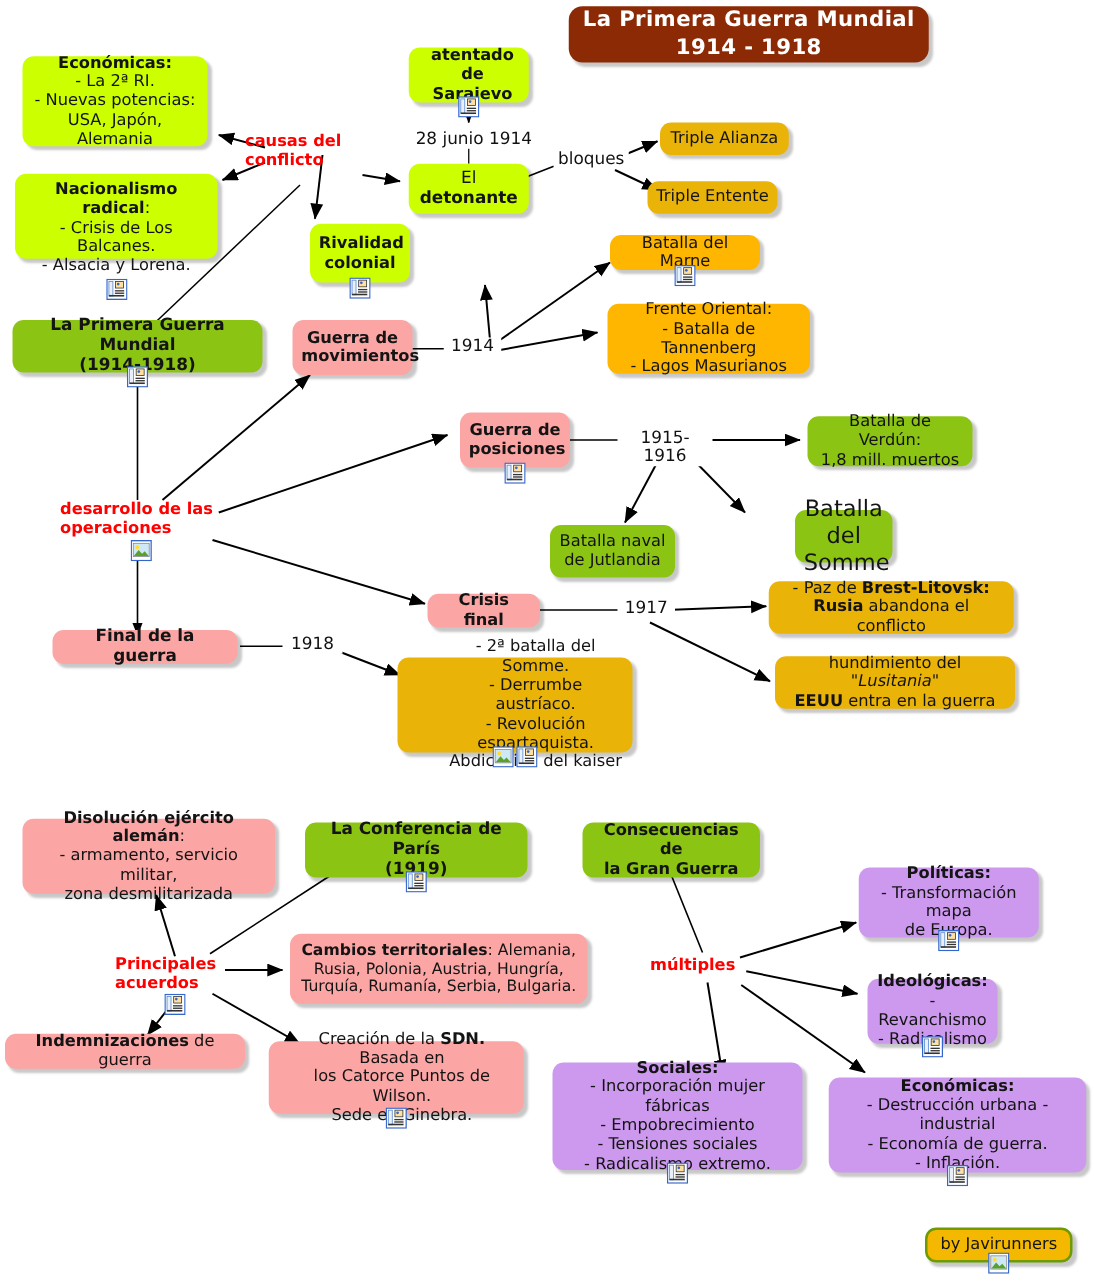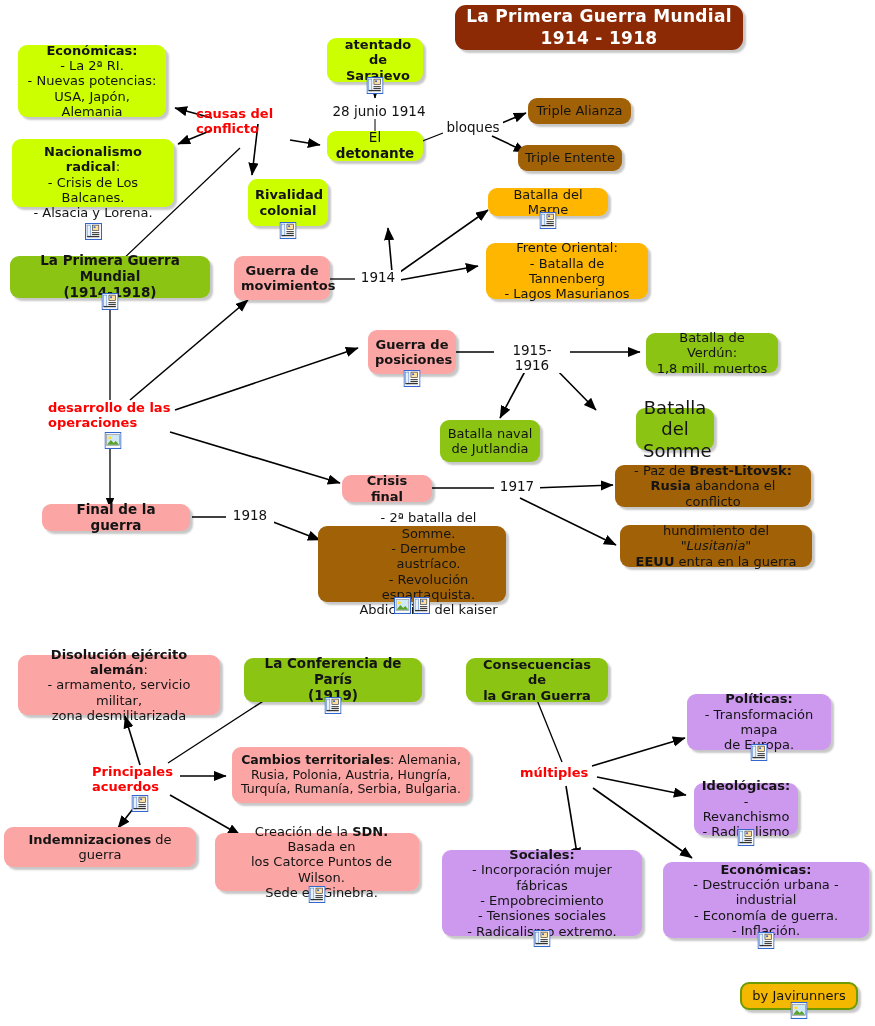--- a/index.html
+++ b/index.html
@@ -32,21 +32,21 @@
     justify-content:center;
     padding:3px 7px;
   }
   .node .txt{display:block;width:100%;}
   .c-title{background:#8C2A06;color:#ffffff;font-weight:bold;font-size:17px;
            border-radius:11px;letter-spacing:.3px;line-height:1.25;}
   .c-lime{background:#CCFF00;}
   .c-yellow{background:#fca5a5;}
   .c-green{background:#8CC414;}
   .c-orange{background:#FFB600;}
-  .c-gray{background:#a16207;}
+  .c-gray{background:#eab308;}
   .c-purple{background:#CC99EE;}
   .c-gold{background:#F5B800;border:2px solid #6D9B00;}
   .bold{font-weight:bold;}
   .label{
     position:absolute;
     color:#FF0000;
     font-weight:bold;
     font-size:13px;
     line-height:1.16;
     background:transparent;
@@ -191,21 +191,21 @@
         <circle cx="9" cy="4" r="1" fill="#3366CC"></circle>
         <rect x="6.5" y="8.6" width="7" height="1" fill="#333"></rect>
         <rect x="6.5" y="10.4" width="7" height="1" fill="#333"></rect>
         <rect x="2" y="12.2" width="11.5" height="1.2" fill="#333"></rect>
       </svg>
     </span>
   </div>
 
   <div class="edgelabel" style="left:325px;top:104px;width:104px;">28 junio 1914</div>
 
-  <div class="node c-lime" style="left:327px;top:131px;width:96px;height:30px;font-size:13.5px;">
+  <div class="node c-lime" style="left:327px;top:131px;width:96px;height:40px;font-size:13.5px;">
     <span class="txt"><span>El </span><b>detonante</b></span>
   </div>
 
   <div class="edgelabel" style="left:443px;top:120px;width:56px;">bloques</div>
 
   <div class="node c-gray" style="left:528px;top:98px;width:103px;height:26px;font-size:13px;">
     <span class="txt">Triple Alianza</span>
   </div>
 
   <div class="node c-gray" style="left:518px;top:145px;width:104px;height:26px;font-size:13px;">
@@ -386,21 +386,21 @@
       </svg>
     </span>
   </div>
 
   <div class="node c-yellow" style="left:232px;top:747px;width:238px;height:56px;font-size:12.5px;">
     <span class="txt"><b>Cambios territoriales</b><span>: Alemania,</span></span>
     <span class="txt">Rusia, Polonia, Austria, Hungría,</span>
     <span class="txt">Turquía, Rumanía, Serbia, Bulgaria.</span>
   </div>
 
-  <div class="node c-yellow" style="left:4px;top:827px;width:192px;height:40px;font-size:13px;">
+  <div class="node c-yellow" style="left:4px;top:827px;width:192px;height:28px;font-size:13px;">
     <span class="txt"><b>Indemnizaciones</b><span> de guerra</span></span>
   </div>
 
   <div class="node c-yellow" style="left:215px;top:833px;width:204px;height:58px;font-size:13px;padding-left:16px;">
     <span class="txt"><span>Creación de la </span><b>SDN.</b><span> Basada en</span></span>
     <span class="txt">los Catorce Puntos de Wilson.</span>
     <span class="txt">Sede en Ginebra.</span>
     <span class="icons" style="position:absolute;left:50%;transform:translateX(-50%);bottom:-12px;">
       <svg class="ico" viewBox="0 0 16 16">
         <rect x="0.5" y="0.5" width="15" height="15" fill="#FFFFFF" stroke="#3366CC"></rect>

